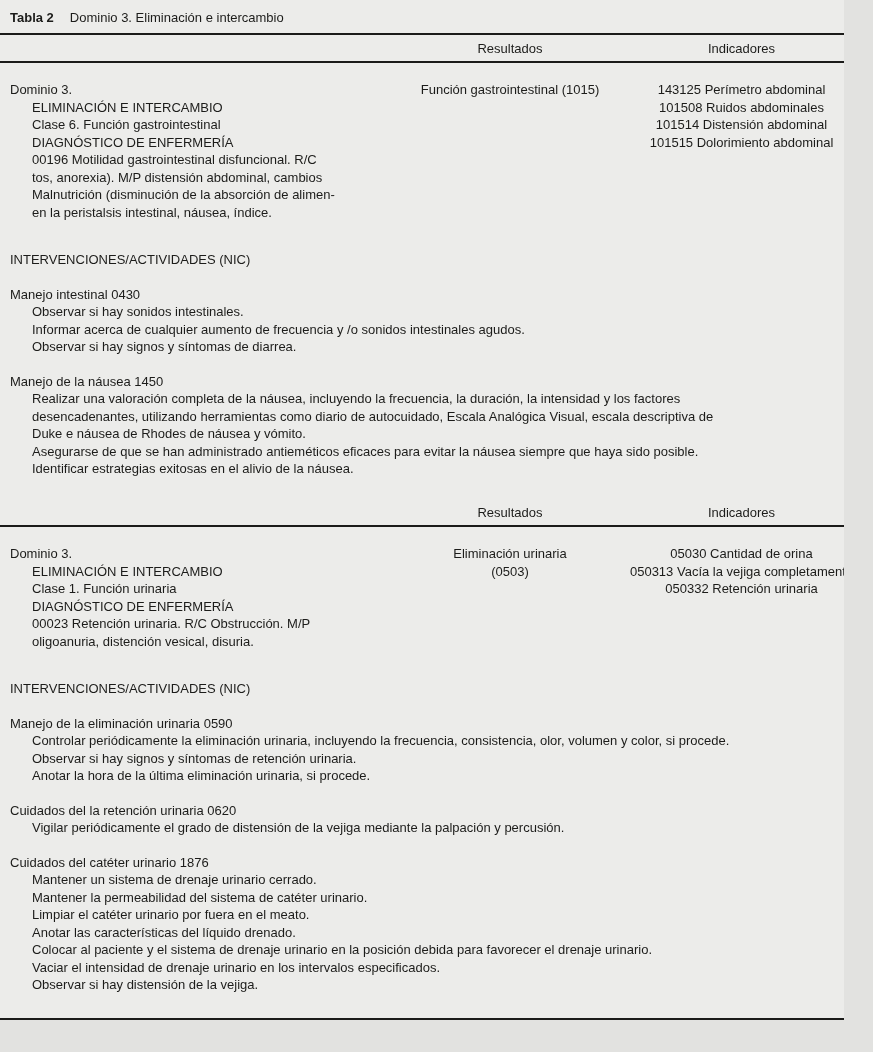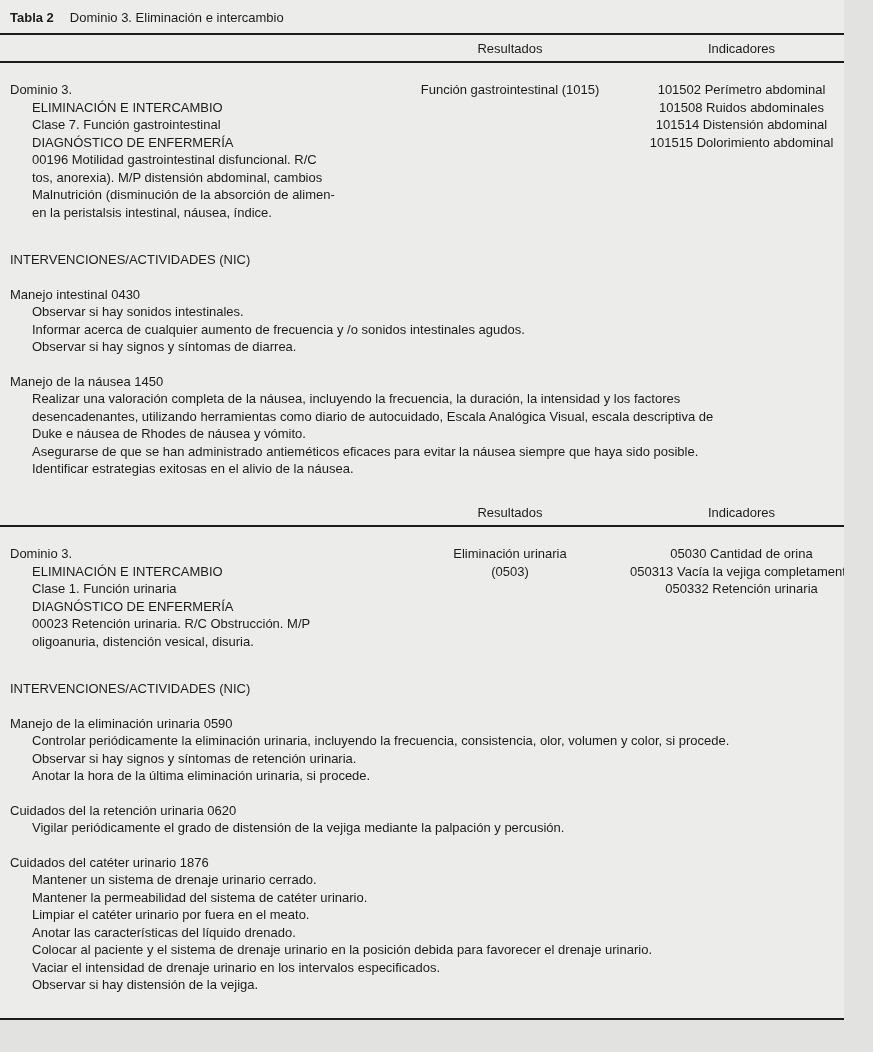--- a/index.html
+++ b/index.html
@@ -38,32 +38,32 @@
   <div class="section">
     <div class="grid header-row">
       <div></div>
       <div class="col-label">Resultados</div>
       <div class="col-label">Indicadores</div>
     </div>
     <div class="grid diagnosis-row">
       <div class="cell-lines diagnosis-cell">
           <div>Dominio 3.</div>
           <div>ELIMINACIÓN E INTERCAMBIO</div>
-          <div>Clase 7. Función gastrointestinal</div>
+          <div>Clase 6. Función gastrointestinal</div>
           <div>DIAGNÓSTICO DE ENFERMERÍA</div>
           <div>00196 Motilidad gastrointestinal disfuncional. R/C</div>
           <div>tos, anorexia). M/P distensión abdominal, cambios</div>
           <div>Malnutrición (disminución de la absorción de alimen-</div>
           <div>en la peristalsis intestinal, náusea, índice.</div>
         </div>
       <div class="cell-lines centered">
           <div>Función gastrointestinal (1015)</div>
         </div>
       <div class="cell-lines centered">
-          <div>101502 Perímetro abdominal</div>
+          <div>143125 Perímetro abdominal</div>
           <div>101508 Ruidos abdominales</div>
           <div>101514 Distensión abdominal</div>
           <div>101515 Dolorimiento abdominal</div>
         </div>
     </div>
     <div class="nic-heading">INTERVENCIONES/ACTIVIDADES (NIC)</div>
     <div class="intervention">
       <div class="intervention-name">Manejo intestinal 0430</div>
       <div class="activities">
           <div>Observar si hay sonidos intestinales.</div>

